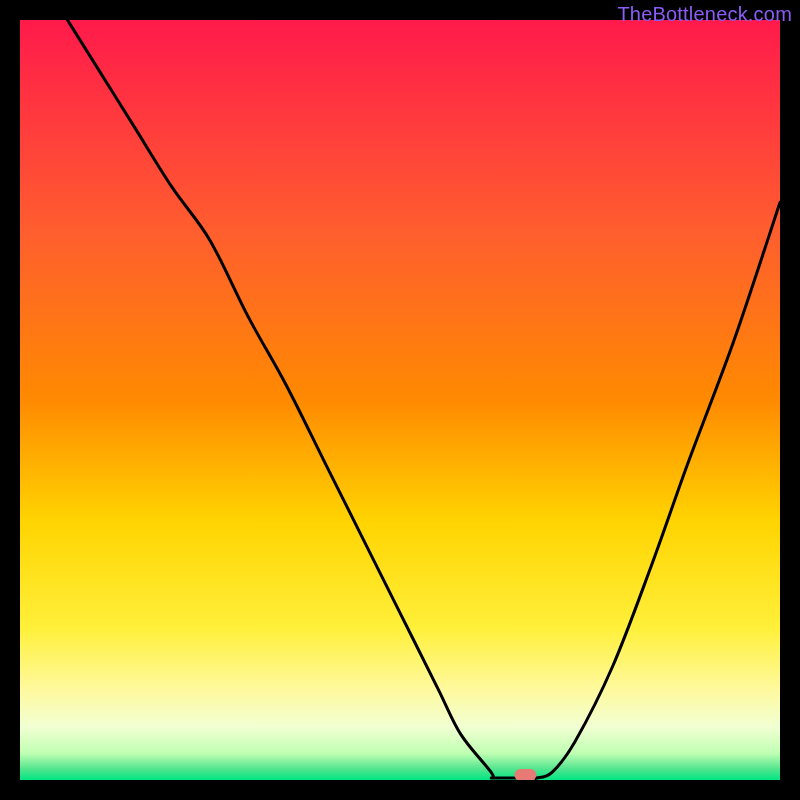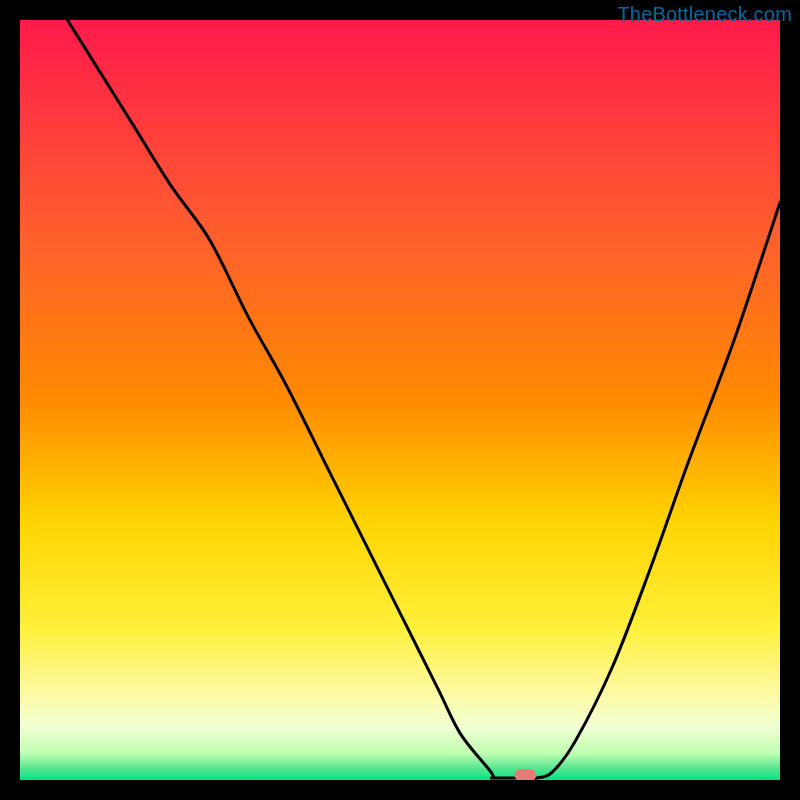--- a/index.html
+++ b/index.html
@@ -22,21 +22,21 @@
     width: 760px;
     height: 760px;
     background: #000;
   }
   .watermark {
     position: absolute;
     top: 3px;
     right: 8px;
     font-family: Arial, Helvetica, sans-serif;
     font-size: 20px;
-    color: #0369a1;
+    color: #8b5cf6;
     letter-spacing: 0.2px;
   }
   svg {
     position: absolute;
     left: 0;
     top: 0;
   }
 </style>
 </head>
 <body>

